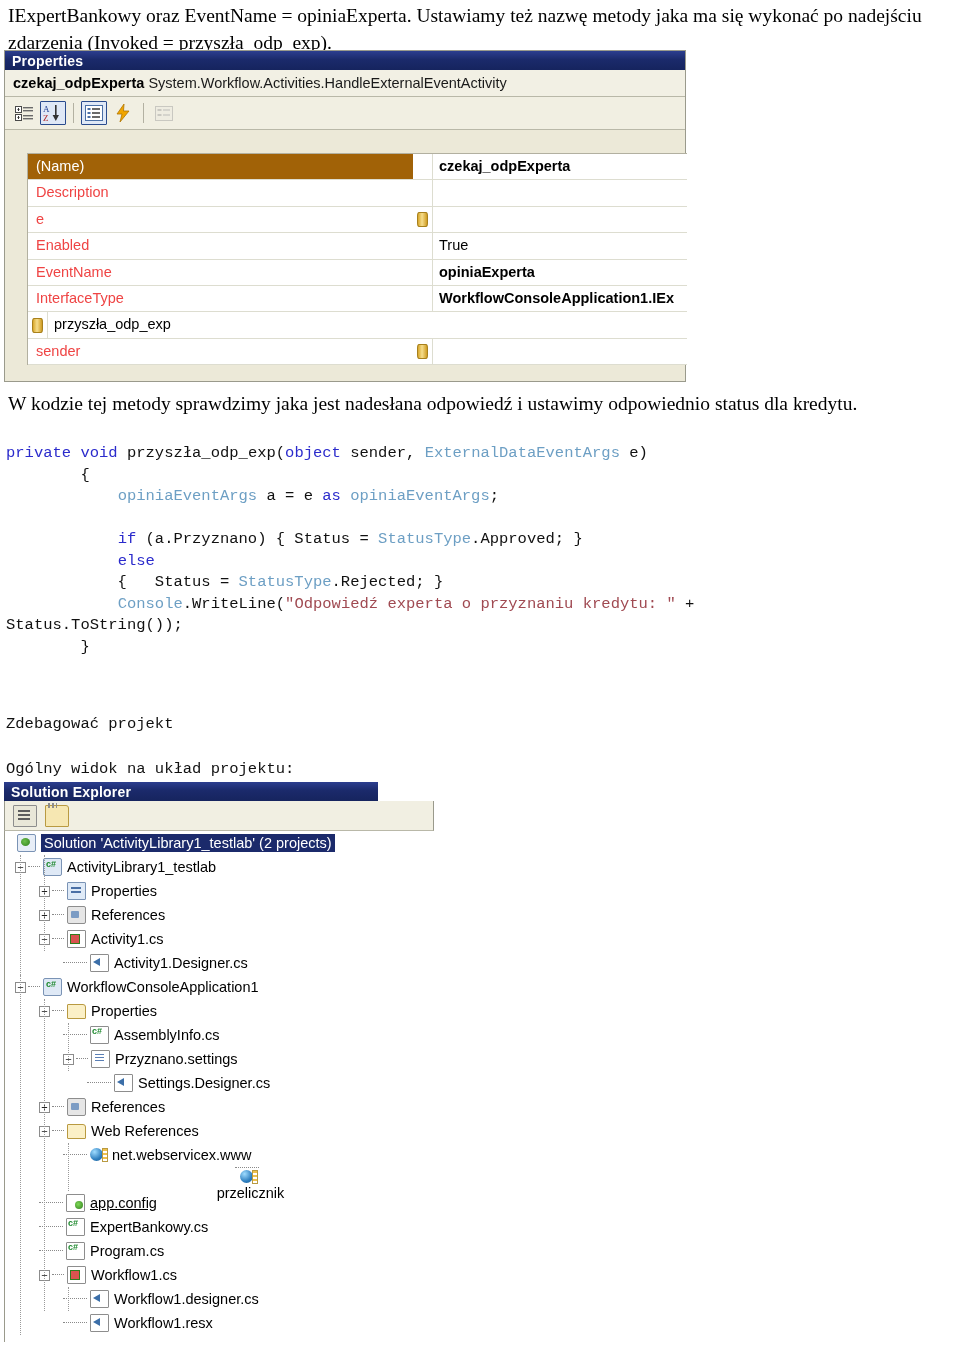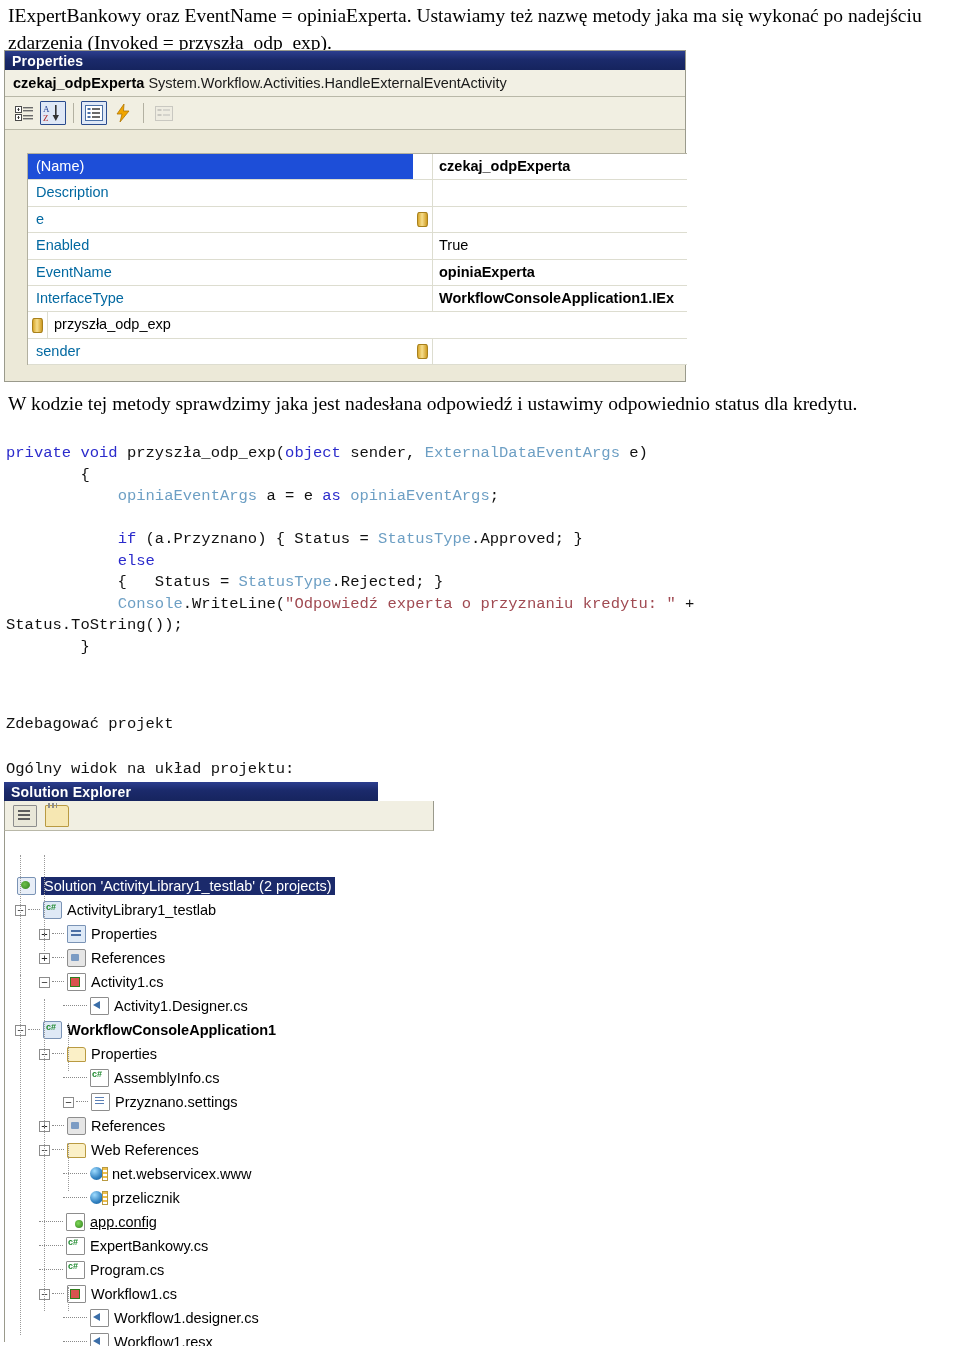--- a/index.html
+++ b/index.html
@@ -51,24 +51,24 @@
   .tb-sep{width:1px;height:20px;background:#b3b1a2;margin:0 4px;}
 
   
   #props-grid{
     position:absolute;left:22px;top:102px;width:659px;
     background:#ffffff;border-left:1px solid #b2b0a0;border-top:1px solid #b2b0a0;
     font-family:"Liberation Sans",sans-serif;font-size:14.5px;
   }
   .pg-row{display:flex;height:25.4px;align-items:center;border-bottom:1px solid #ddddd0;
           background:#fff;}
-  .pg-row.sel .pg-name{background:#1d4ed8;color:#ffffff;}
+  .pg-row.sel .pg-name{background:#a16207;color:#ffffff;}
   .pg-name{
     width:385px;box-sizing:border-box;padding-left:8px;height:25.4px;line-height:25.4px;
-    color:#0369a1;overflow:hidden;white-space:nowrap;position:relative;
+    color:#ef4444;overflow:hidden;white-space:nowrap;position:relative;
   }
   .pg-bindcell{width:20px;height:25.4px;display:flex;align-items:center;justify-content:center;
                border-right:1px solid #ddddd0;box-sizing:border-box;}
   .pg-val{
     flex:1;box-sizing:border-box;padding-left:6px;height:25.4px;line-height:25.4px;
     overflow:hidden;white-space:nowrap;color:#000;
   }
   .pg-val.bold{font-weight:bold;}
   .bindicon{display:inline-block;width:9px;height:13px;background:linear-gradient(to right,#d8a72b,#f6dd8c 45%,#cf9c22);
             border:1px solid #a8801c;border-radius:2px/4px;}
@@ -109,21 +109,21 @@
   .expander{
     width:11px;height:11px;border:1px solid #8c8c8c;background:#fff;
     display:inline-flex;align-items:center;justify-content:center;
     font-family:"Liberation Sans",sans-serif;font-size:11px;line-height:9px;
     color:#222;box-sizing:border-box;margin-right:2px;flex:none;
   }
   .dots{width:12px;height:1px;border-top:1px dotted #8a8a8a;display:inline-block;margin-right:3px;flex:none;}
   .dots-only{width:24px;height:1px;border-top:1px dotted #8a8a8a;display:inline-block;margin-right:3px;flex:none;}
   .nolead{display:inline-block;flex:none;}
   .tlabel{margin-left:4px;color:#000;}
-  .tlabel.bold{font-weight:bold;}
+  .tlabel.bold{font-weight:normal;}
   .tlabel.selected{background:#1b2a6b;color:#fff;padding:1px 3px;}
   .vline{position:absolute;border-left:1px dotted #9a9a9a;}
 
   
   .ic{width:17px;height:16px;flex:none;position:relative;display:inline-block;margin-right:1px;}
   .ic-sln{background:#e8eef7;border:1px solid #7a93b5;border-radius:2px;}
   .ic-sln:after{content:"";position:absolute;left:3px;top:3px;width:9px;height:8px;
      background:radial-gradient(circle at 40% 40%,#6cc04a,#2f7d1c);border-radius:50%;}
   .ic-proj{background:#dfe9f6;border:1px solid #7a93b5;border-radius:2px;}
   .ic-proj:after{content:"c#";position:absolute;left:2px;top:0px;font-size:9px;color:#1f8a2f;
@@ -288,21 +288,21 @@
 
 <div class="vs-panel" id="solution-explorer">
   <div class="vs-titlebar" id="se-title">
     <span>Solution Explorer</span>
   </div>
   <div id="se-toolbar">
     <span class="se-tb se-tb-props"></span>
     <span class="se-tb se-tb-folder"></span>
   </div>
   <div id="se-tree">
-      <div class="tr" style="padding-left: 10px; margin-top: 43px;">
+      <div class="tr" style="padding-left: 10px;">
         <span class="nolead" style="width: 2px;"></span>
         <span class="ic ic-sln"></span>
         <span class="tlabel selected">Solution 'ActivityLibrary1_testlab' (2 projects)</span>
       </div>
       <div class="tr" style="padding-left: 10px;">
         <span class="expander">−</span>
         <span class="dots"></span>
         <span class="ic ic-proj"></span>
         <span class="tlabel">ActivityLibrary1_testlab</span>
       </div>
@@ -345,38 +345,43 @@
         <span class="dots-only"></span>
         <span class="ic ic-cs"></span>
         <span class="tlabel">AssemblyInfo.cs</span>
       </div>
       <div class="tr" style="padding-left: 58px;">
         <span class="expander">−</span>
         <span class="dots"></span>
         <span class="ic ic-settings"></span>
         <span class="tlabel">Przyznano.settings</span>
       </div>
+      <div class="tr" style="padding-left: 82px;">
+        <span class="dots-only"></span>
+        <span class="ic ic-designer"></span>
+        <span class="tlabel">Settings.Designer.cs</span>
+      </div>
       <div class="tr" style="padding-left: 34px;">
         <span class="expander">+</span>
         <span class="dots"></span>
         <span class="ic ic-refs"></span>
         <span class="tlabel">References</span>
       </div>
       <div class="tr" style="padding-left: 34px;">
         <span class="expander">−</span>
         <span class="dots"></span>
         <span class="ic ic-folder-open"></span>
         <span class="tlabel">Web References</span>
       </div>
       <div class="tr" style="padding-left: 58px;">
         <span class="dots-only"></span>
         <span class="ic-web"></span>
         <span class="tlabel">net.webservicex.www</span>
       </div>
-      <div class="tr" style="padding-left: 58px;">
+      <div class="tr" style="padding-left: 58px; flex-direction: column;">
         <span class="dots-only"></span>
         <span class="ic-web"></span>
         <span class="tlabel">przelicznik</span>
       </div>
       <div class="tr" style="padding-left: 34px; text-decoration: underline;">
         <span class="dots-only"></span>
         <span class="ic ic-config"></span>
         <span class="tlabel">app.config</span>
       </div>
       <div class="tr" style="padding-left: 34px;">

